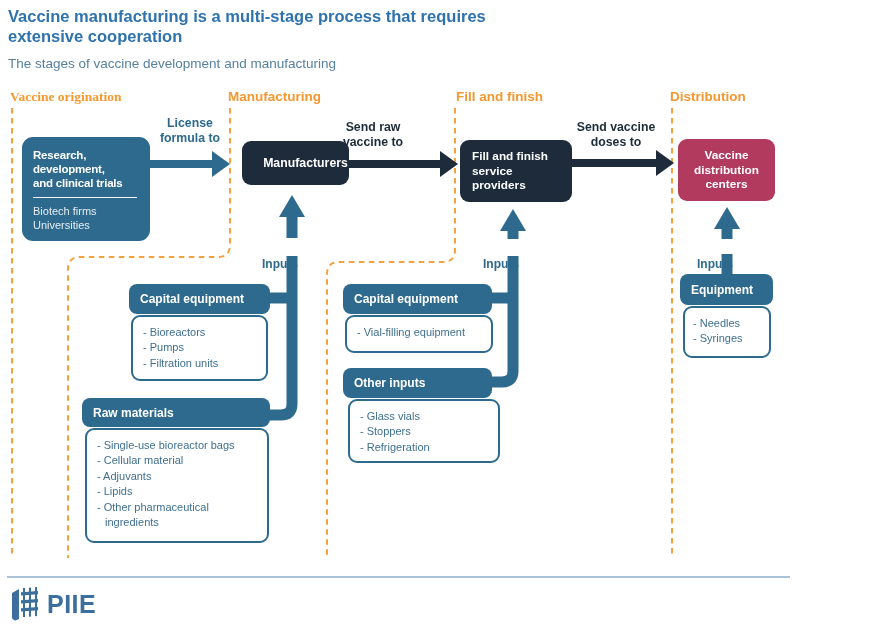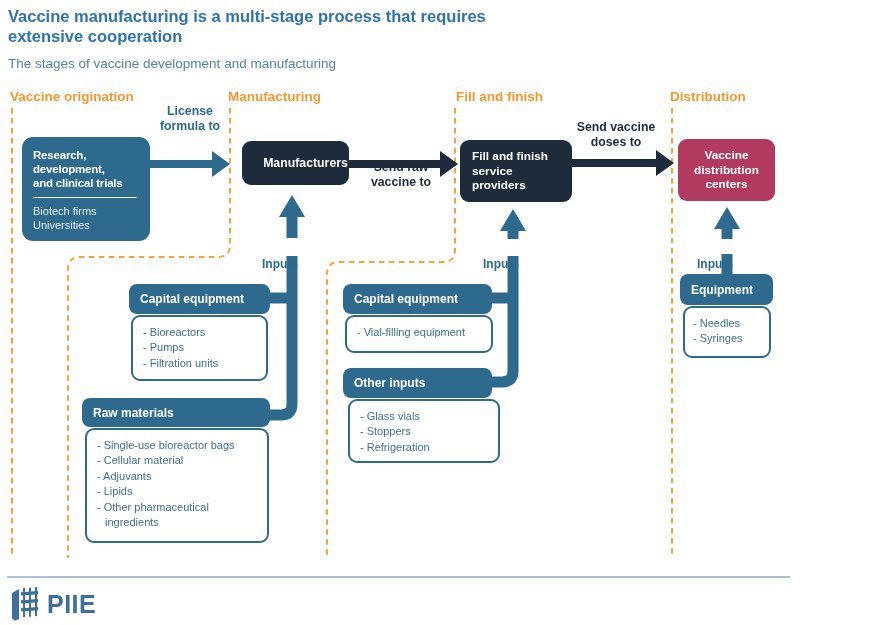--- a/index.html
+++ b/index.html
@@ -59,21 +59,21 @@
 <body>
 
 <div class="canvas">
 
   <div class="abs page-title">
     <div class="line">Vaccine manufacturing is a multi-stage process that requires</div>
     <div class="line">extensive cooperation</div>
   </div>
   <div class="abs page-subtitle">The stages of vaccine development and manufacturing</div>
 
-  <div class="abs stage-label" style="left:10px;">Vaccine origination</div>
+  <div class="abs stage-label" style="left:10px;font-family:Liberation Serif, serif;">Vaccine origination</div>
   <div class="abs stage-label" style="left:228px;">Manufacturing</div>
   <div class="abs stage-label" style="left:456px;">Fill and finish</div>
   <div class="abs stage-label" style="left:670px;">Distribution</div>
 
   <svg class="abs connectors" viewBox="0 0 885 625">
 
     <g stroke="#f5a13c" stroke-width="2" fill="none" stroke-dasharray="5.5 4.5">
       <path d="M12,108 V558"></path>
       <path d="M230,108 V245 Q230,257 218,257 H80 Q68,257 68,269 V558"></path>
       <path d="M455,108 V250 Q455,262 443,262 H339 Q327,262 327,274 V558"></path>
@@ -117,25 +117,25 @@
 
   <div class="abs research-box box">
     <div class="bold-line">Research,</div>
     <div class="bold-line">development,</div>
     <div class="bold-line">and clinical trials</div>
     <div class="research-divider"></div>
     <div class="sub-line">Biotech firms</div>
     <div class="sub-line">Universities</div>
   </div>
 
-  <div class="abs arrow-label steel-text" style="left:148px; top:104px; width:84px;">
+  <div class="abs arrow-label steel-text" style="left:148px; top:116px; width:84px;">
     <div class="line">License</div>
     <div class="line">formula to</div>
   </div>
-  <div class="abs arrow-label dark-text" style="left:358px; top:120px; width:86px;margin-top:40px;">
+  <div class="abs arrow-label dark-text" style="left:330px; top:120px; width:86px;">
     <div class="line">Send raw</div>
     <div class="line">vaccine to</div>
   </div>
   <div class="abs arrow-label dark-text" style="left:566px; top:120px; width:100px;">
     <div class="line">Send vaccine</div>
     <div class="line">doses to</div>
   </div>
 
   <div class="abs manufacturers-box box">Manufacturers</div>
 

